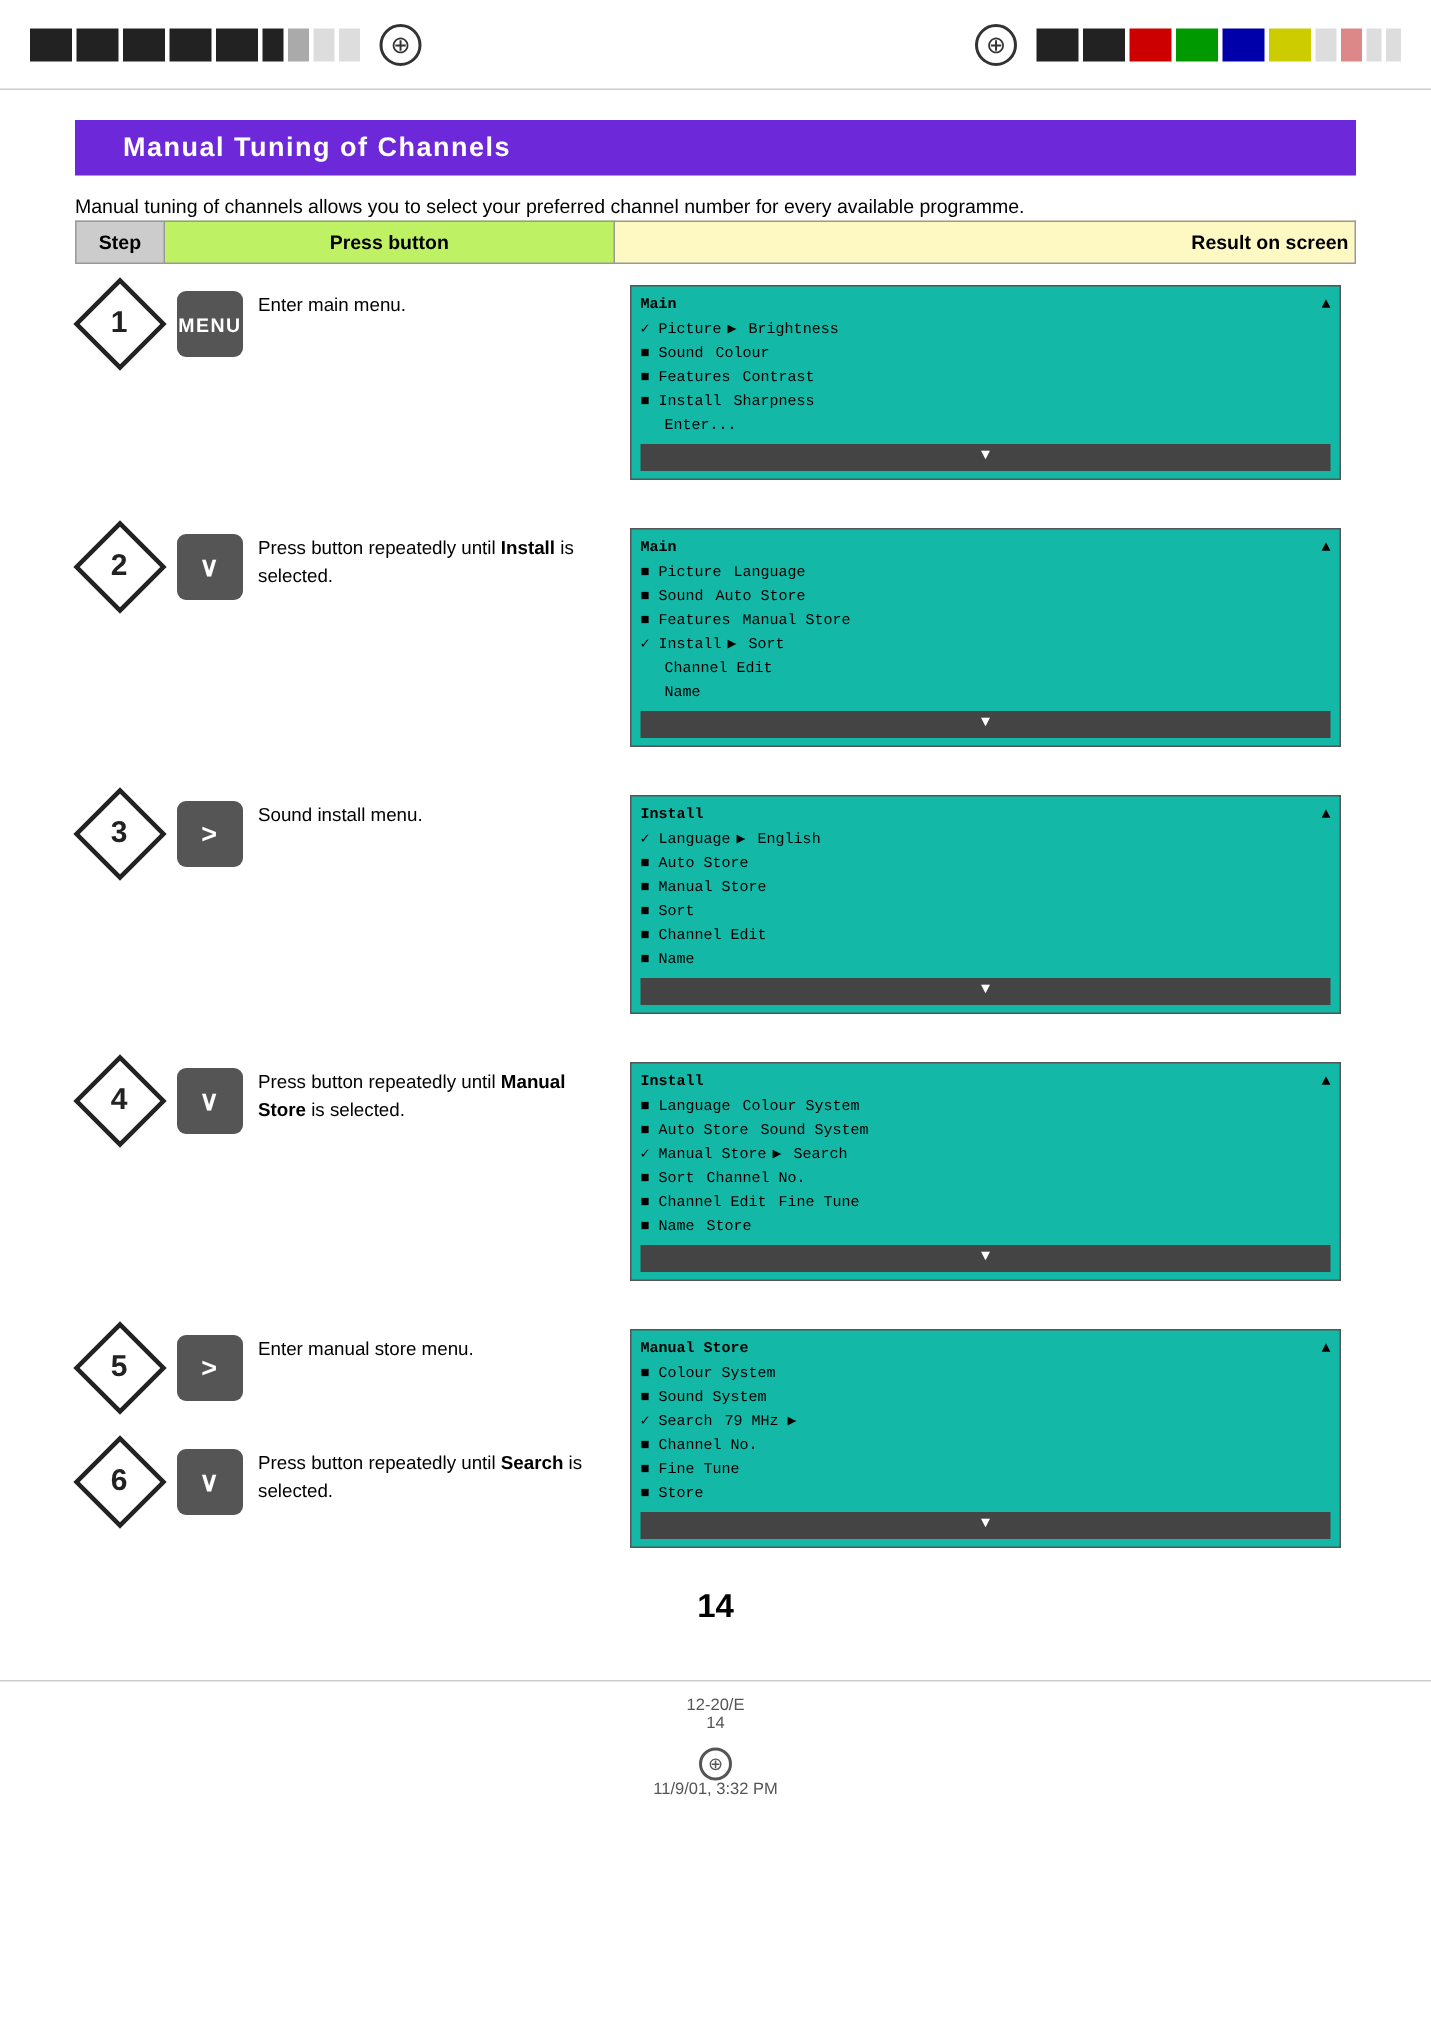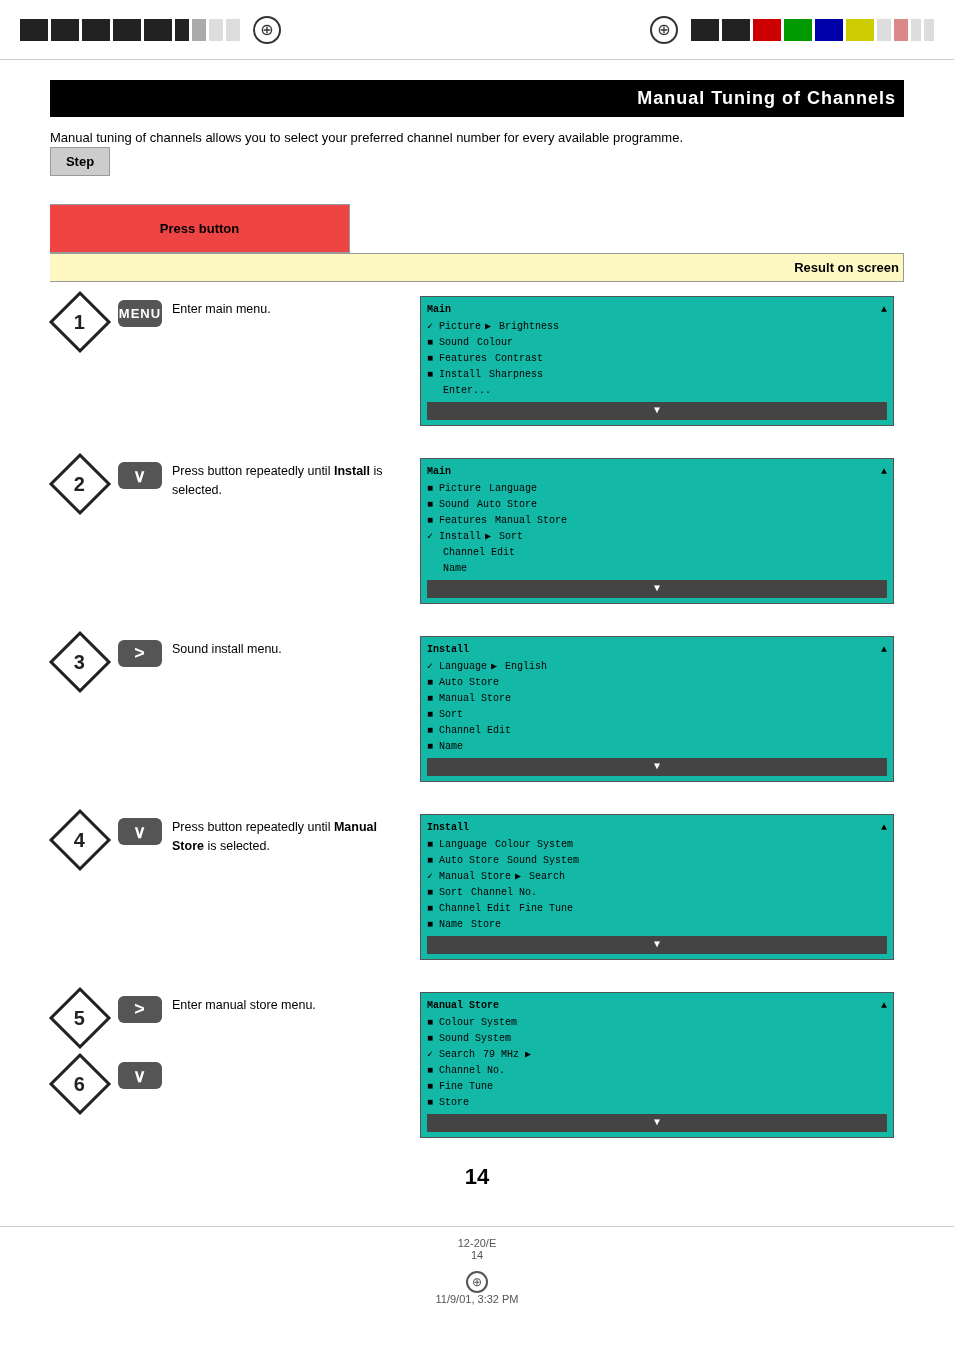--- a/index.html
+++ b/index.html
@@ -51,63 +51,61 @@
       margin: 0 10px;
     }
 
     
     .main-content {
       padding: 20px 50px 20px 50px;
     }
 
     
     .title-box {
-      background: #000000;
+      background: #6d28d9;
       color: #fff;
-      text-align: right;
-      padding: 8px 8px;
+      text-align: left;
+      padding: 8px 32px;
       margin-bottom: 12px;
       font-size: 18px;
       font-weight: bold;
       letter-spacing: 1px;
     }
 
     
     .intro-text {
       font-size: 13px;
       line-height: 1.4;
     }
 
     
     .col-headers {
       display: flex;
       margin-bottom: 8px;
       align-items: stretch;
-      flex-direction: column;
     }
     .col-step {
       width: 60px;
       background: #ccc;
       text-align: center;
       font-weight: bold;
       font-size: 13px;
       padding: 6px 4px;
       border: 1px solid #999;
     }
     .col-press {
       flex: 1;
-      background: #ef4444;
+      background: #bef264;
       text-align: center;
       font-weight: bold;
       font-size: 13px;
-      padding: 16px 4px;
+      padding: 6px 4px;
       border: 1px solid #999;
       border-left: none;
       max-width: 300px;
-      margin-top: 28px;
     }
     .col-result {
       flex: 1;
       background: #fef9c3;
       text-align: right;
       font-weight: bold;
       font-size: 13px;
       padding: 6px 4px;
       border: 1px solid #999;
       border-left: none;
@@ -145,21 +143,21 @@
     .step-action-col {
       max-width: 300px;
       flex: 1;
       display: flex;
       align-items: flex-start;
       padding: 10px 8px;
       gap: 10px;
     }
     .btn-shape {
       min-width: 44px;
-      height: 27px;
+      height: 44px;
       background: #555;
       color: #fff;
       border-radius: 6px;
       display: flex;
       align-items: center;
       justify-content: center;
       font-size: 13px;
       font-weight: bold;
       letter-spacing: 1px;
       flex-shrink: 0;
@@ -487,20 +485,21 @@
             </div>
           </div>
           <div class="step-row" style="margin-bottom: 0px; min-height: 0px;">
             <div class="step-num-col">
               <div class="step-diamond">
                 <span>6</span>
               </div>
             </div>
             <div class="step-action-col">
               <div class="btn-shape arrow-btn">∨</div>
+              <div class="step-desc"><span>Press button repeatedly until </span><strong>Search</strong><span> is selected.</span></div>
             </div>
           </div>
         </div>
         <div class="step-result-col">
           <div class="tv-screen">
             <div class="menu-title">
               <span>Manual Store</span>
               <span>▲</span>
             </div>
             <div class="menu-row">

